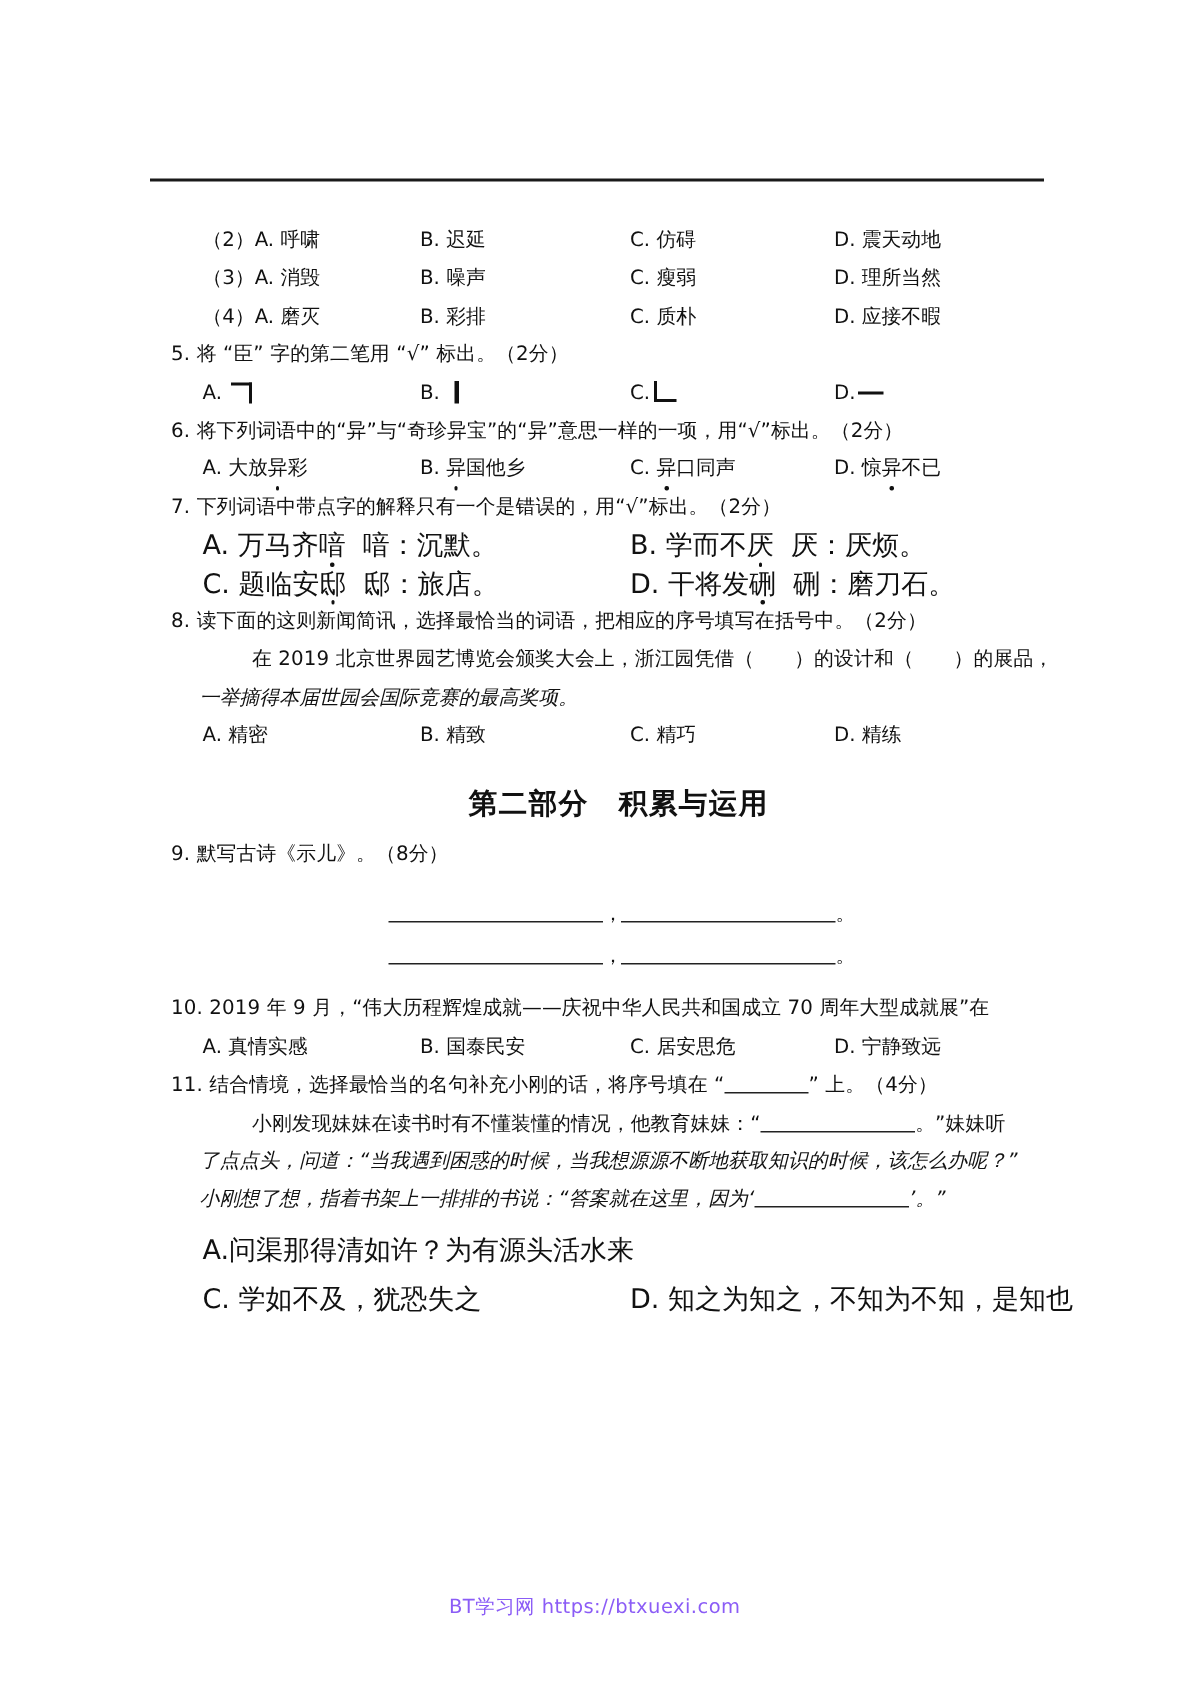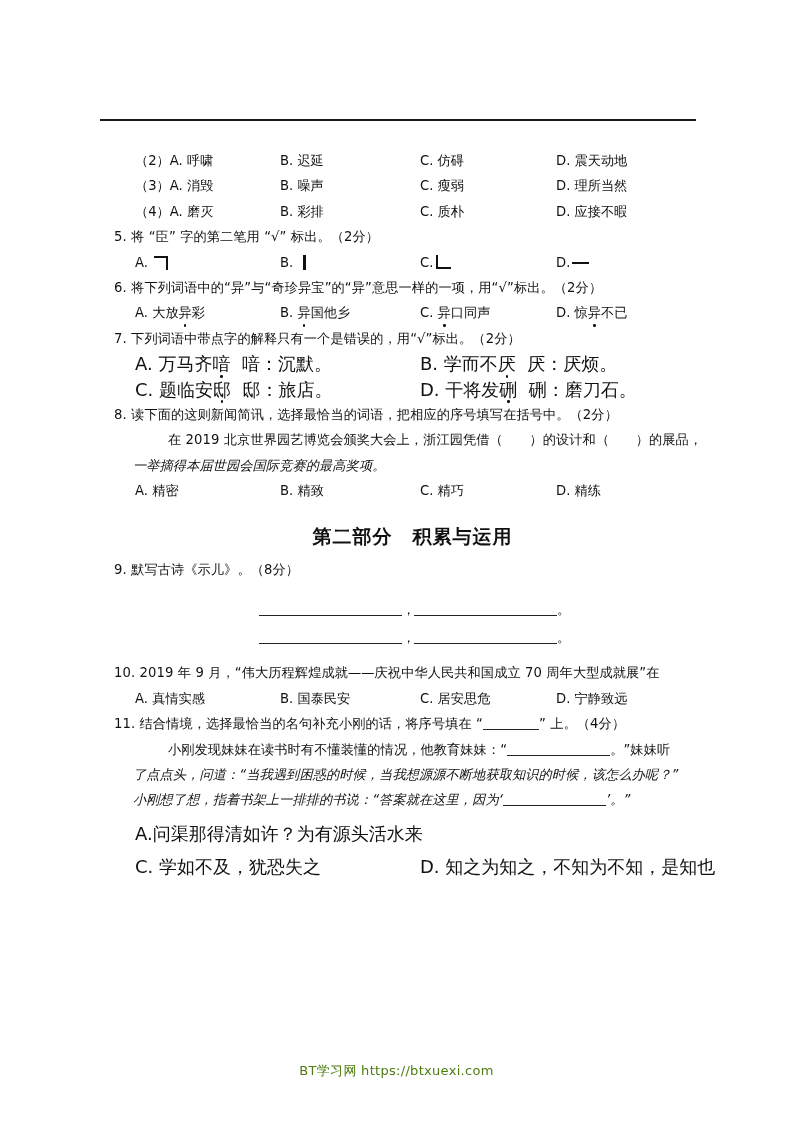--- a/index.html
+++ b/index.html
@@ -158,21 +158,21 @@
   .st-d .h { left: 2px; top: 8px; width: 17px; height: 2.2px; }
 
   
   .watermark {
     position: absolute;
     left: 0;
     top: 1062px;
     width: 793px;
     text-align: center;
     font-size: 13px;
-    color: #4d7c0f;
+    color: #8b5cf6;
     letter-spacing: 0.3px;
     white-space: nowrap;
   }
   .spacer-8 { height: 8px; }
   .spacer-14 { height: 14px; }
   .spacer-20 { height: 20px; }
 </style>
 </head>
 <body>
 

